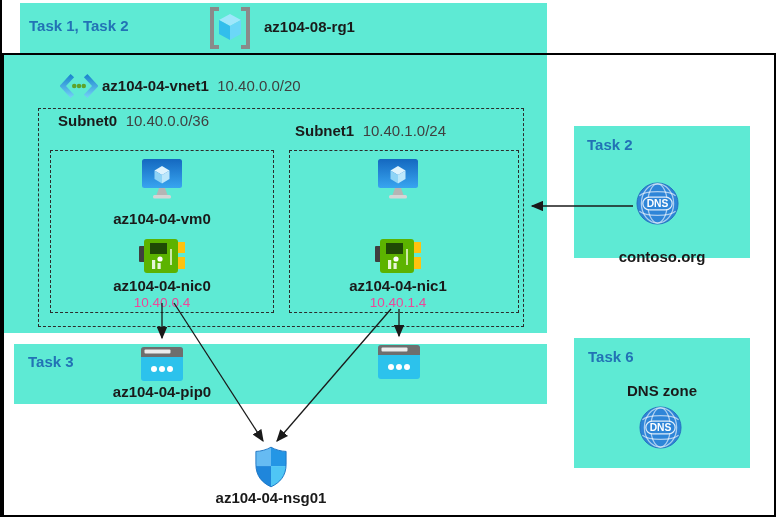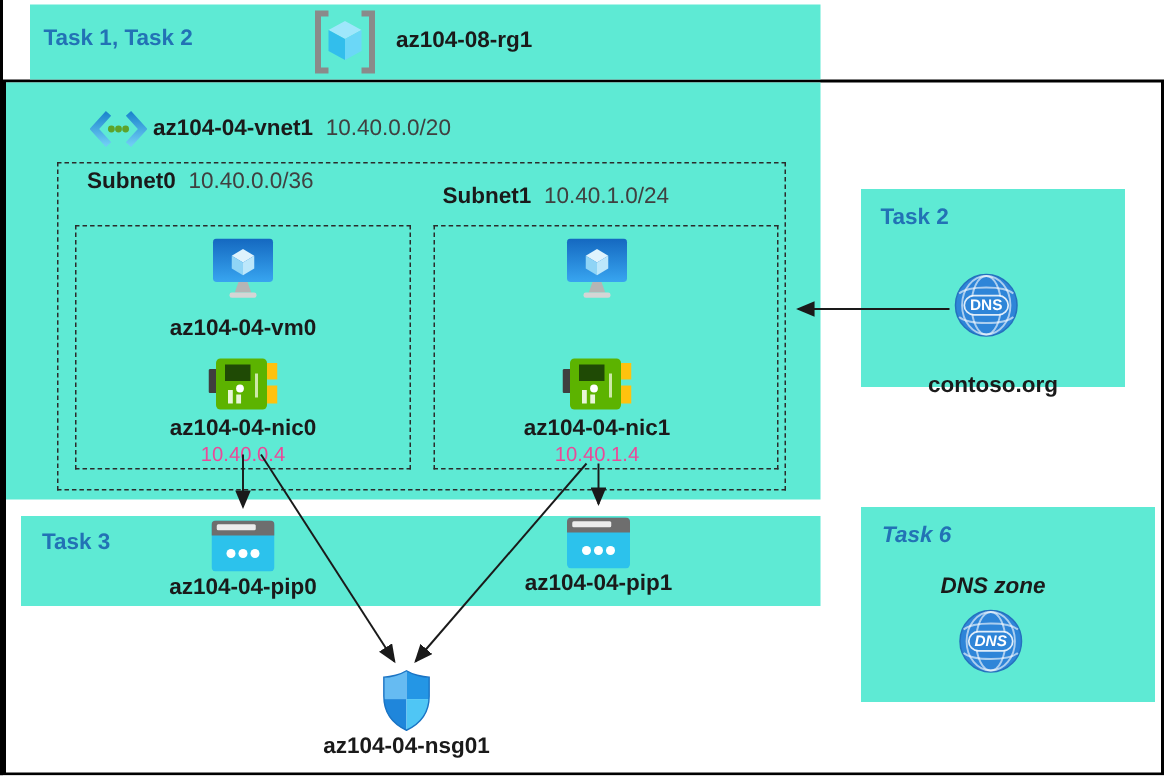--- a/index.html
+++ b/index.html
@@ -164,21 +164,20 @@
   <div class="abs" style="left:376px;top:345px;">
     <svg width="42" height="34" viewBox="0 0 42 34">
       <rect x="0" y="0" width="42" height="34" rx="3" fill="#2cc2ec"></rect>
       <path d="M3,0 L39,0 Q42,0 42,3 L42,10 L0,10 L0,3 Q0,0 3,0 Z" fill="#6e6e6e"></path>
       <rect x="3.5" y="2.5" width="26" height="4" rx="1" fill="#ececec"></rect>
       <circle cx="13" cy="22" r="3" fill="#fff"></circle>
       <circle cx="21" cy="22" r="3" fill="#fff"></circle>
       <circle cx="29" cy="22" r="3" fill="#fff"></circle>
     </svg>
   </div>
-  <div class="abs res-label center" style="left:327px;top:380px;width:140px;">az104-04-pip1</div>
 
   <div class="abs" style="left:252px;top:446px;">
     <svg width="34" height="42" viewBox="0 0 36 44">
       <defs>
         <clipPath id="shieldClip">
           <path d="M18,1 C14,3.5 7,5.5 2,5.5 L2,19 C2,31.5 8.5,38.5 18,43 C27.5,38.5 34,31.5 34,19 L34,5.5 C29,5.5 22,3.5 18,1 Z"></path>
         </clipPath>
       </defs>
       <g clip-path="url(#shieldClip)">
         <rect x="0" y="0" width="18" height="21" fill="#66bbf2"></rect>
@@ -202,21 +201,21 @@
           <path d="M3.5,14 C10,8.5 34,8.5 40.5,14"></path>
           <path d="M3.5,30 C10,35.5 34,35.5 40.5,30"></path>
         </g>
         <rect x="7" y="15.5" width="30" height="13" rx="6.5" fill="#2e85d8" stroke="rgba(255,255,255,0.85)" stroke-width="1.2"></rect>
         <text x="22" y="25.5" text-anchor="middle" font-size="10.5" font-weight="bold" fill="#ffffff" font-family="Liberation Sans, sans-serif">DNS</text>
       </svg>
     </div>
     <div class="abs res-label center" style="left:0;top:102px;width:176px;margin-top:20px;">contoso.org</div>
   </div>
 
-  <div class="abs band" style="left:572px;top:338px;width:196px;height:130px;font-style:italic;">
+  <div class="abs band" style="left:572px;top:338px;width:176px;height:130px;">
     <div class="abs task-label" style="left:14px;top:10px;">Task 6</div>
     <div class="abs res-label center" style="left:0;top:44px;width:176px;">DNS zone</div>
     <div class="abs" style="left:65px;top:68px;">
       <svg width="43" height="43" viewBox="0 0 44 44">
         <circle cx="22" cy="22" r="21" fill="#2e85d8" stroke="#2570be" stroke-width="1"></circle>
         <g stroke="rgba(255,255,255,0.6)" stroke-width="1.3" fill="none">
           <ellipse cx="22" cy="22" rx="10" ry="20"></ellipse>
           <ellipse cx="22" cy="22" rx="16.5" ry="20"></ellipse>
           <path d="M3.5,14 C10,8.5 34,8.5 40.5,14"></path>
           <path d="M3.5,30 C10,35.5 34,35.5 40.5,30"></path>

